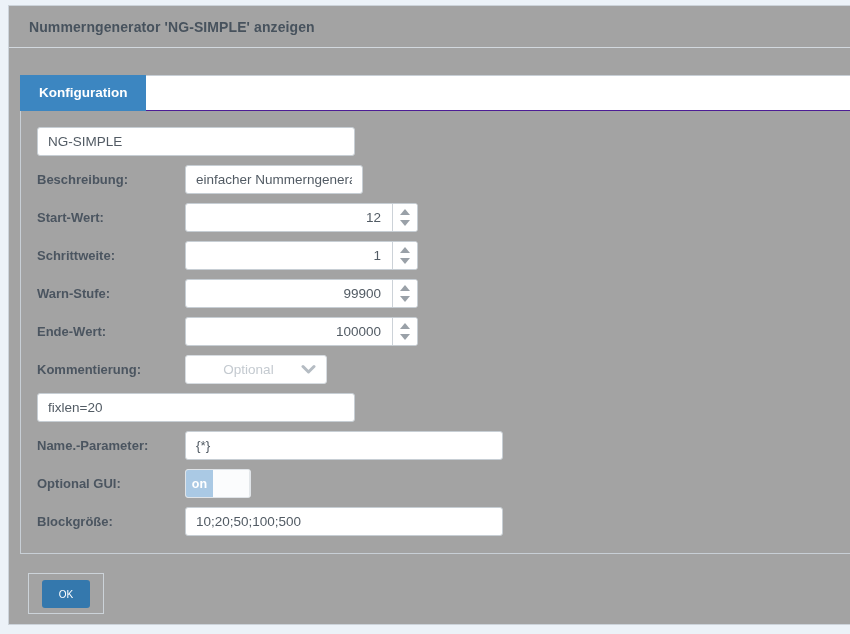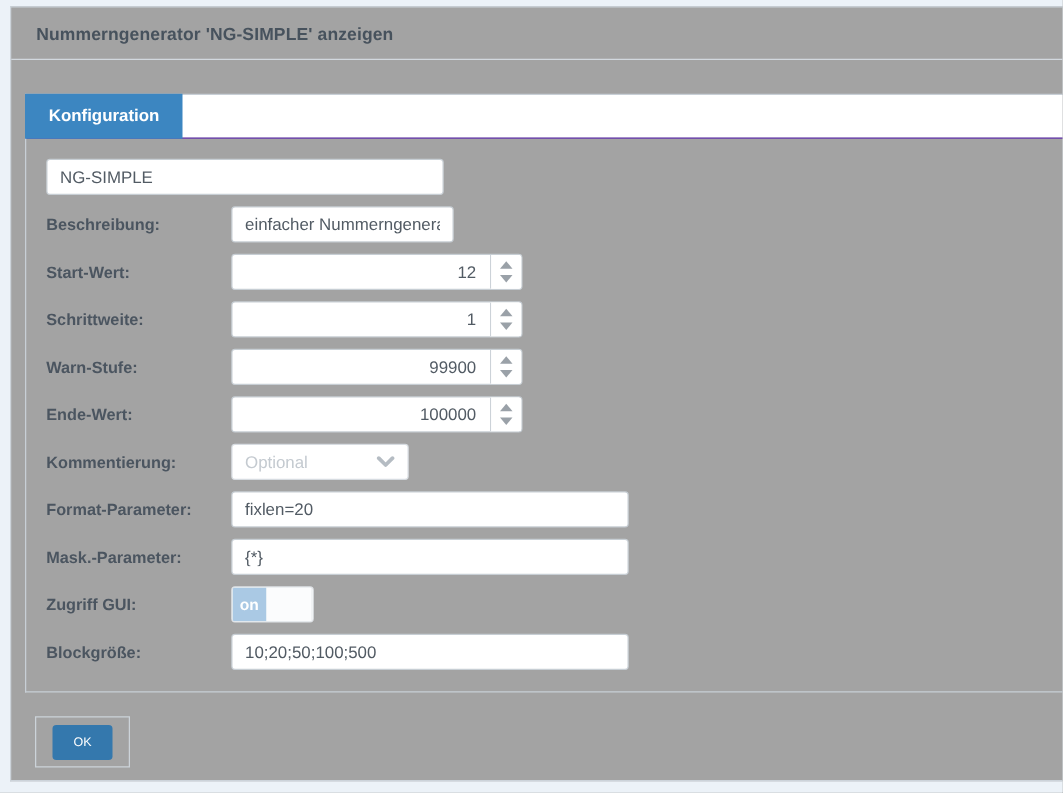--- a/index.html
+++ b/index.html
@@ -106,20 +106,21 @@
 
   .select {
     width: 142px; height: 29px;
     border: 1px solid #d7dce1;
     border-radius: 3px;
     background: #ffffff;
     display: flex; align-items: center;
     padding: 0 10px;
     color: #c4cad0;
     font-size: 13.5px;
+    text-align: center;
   }
   .select-text { flex: 1; }
   .chevron { display: flex; align-items: center; }
 
   .toggle {
     width: 66px; height: 29px;
     border: 1px solid #e0e4e8;
     border-radius: 3px;
     display: flex;
     overflow: hidden;
@@ -234,31 +235,30 @@
             <span class="select-text">Optional</span>
             <span class="chevron">
               <svg width="15" height="11" viewBox="0 0 15 11">
                   <path d="M2 2.5 L7.5 8 L13 2.5" fill="none" stroke="#b5bcc3" stroke-width="3" stroke-linecap="round" stroke-linejoin="round"></path>
                 </svg>
             </span>
           </div>
         </div>
 
         <div class="form-row">
-          <span class="form-label">Format-Parameter:</span>
           <input class="txt w-wide" type="text" value="fixlen=20" style="">
         </div>
 
         <div class="form-row">
-          <span class="form-label">Mask.-Parameter:</span>
+          <span class="form-label">Name.-Parameter:</span>
           <input class="txt w-wide" type="text" value="{*}" style="">
         </div>
 
         <div class="form-row">
-          <span class="form-label">Zugriff GUI:</span>
+          <span class="form-label">Optional GUI:</span>
           <div class="toggle">
             <span class="toggle-on">on</span>
             <span class="toggle-knob"></span>
           </div>
         </div>
 
         <div class="form-row" style="margin-bottom:0">
           <span class="form-label">Blockgröße:</span>
           <input class="txt w-wide" type="text" value="10;20;50;100;500" style="">
         </div>

